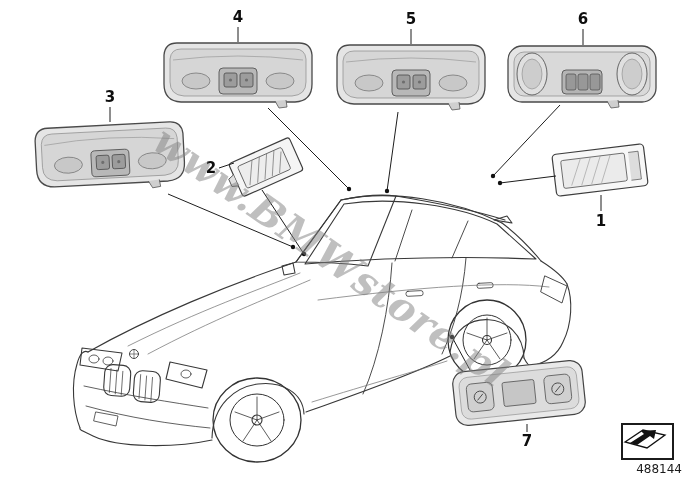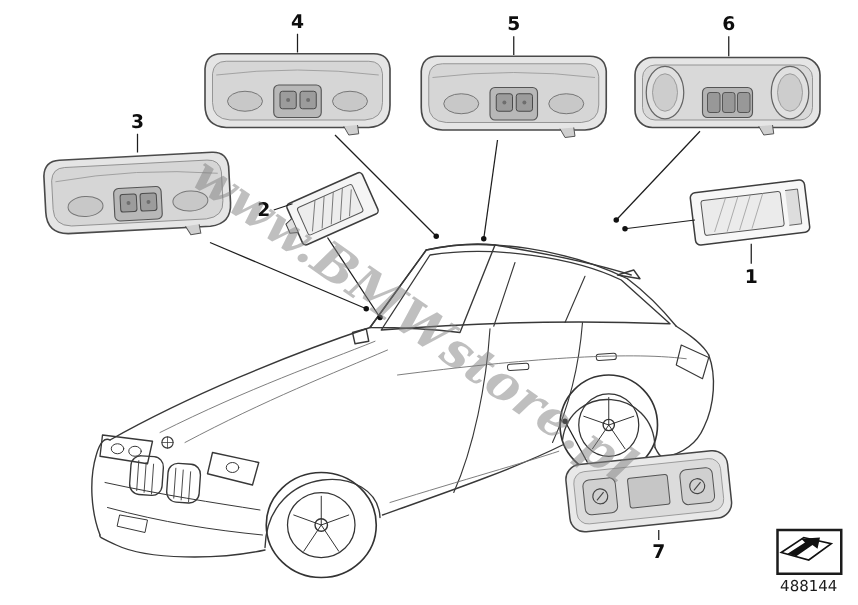--- a/index.html
+++ b/index.html
@@ -21,21 +21,21 @@
     color:rgba(128,128,128,0.5);
     pointer-events:none;
   }
   .info-box {
     position:absolute; left:621px; top:423px; width:53px; height:37px;
     border:2px solid #1b1b1b; background:#fff; box-sizing:border-box;
     display:flex; align-items:center; justify-content:center;
   }
   .part-number {
     position:absolute; left:612px; top:462px; width:70px;
-    text-align:center; font-size:12px; color:#1b1b1b;
+    text-align:right; font-size:12px; color:#1b1b1b;
     font-family:"DejaVu Sans", sans-serif;
   }
 </style>
 </head>
 <body>
 
 <div class="canvas">
 
   <svg width="686" height="484" viewBox="0 0 686 484">
     <defs>

